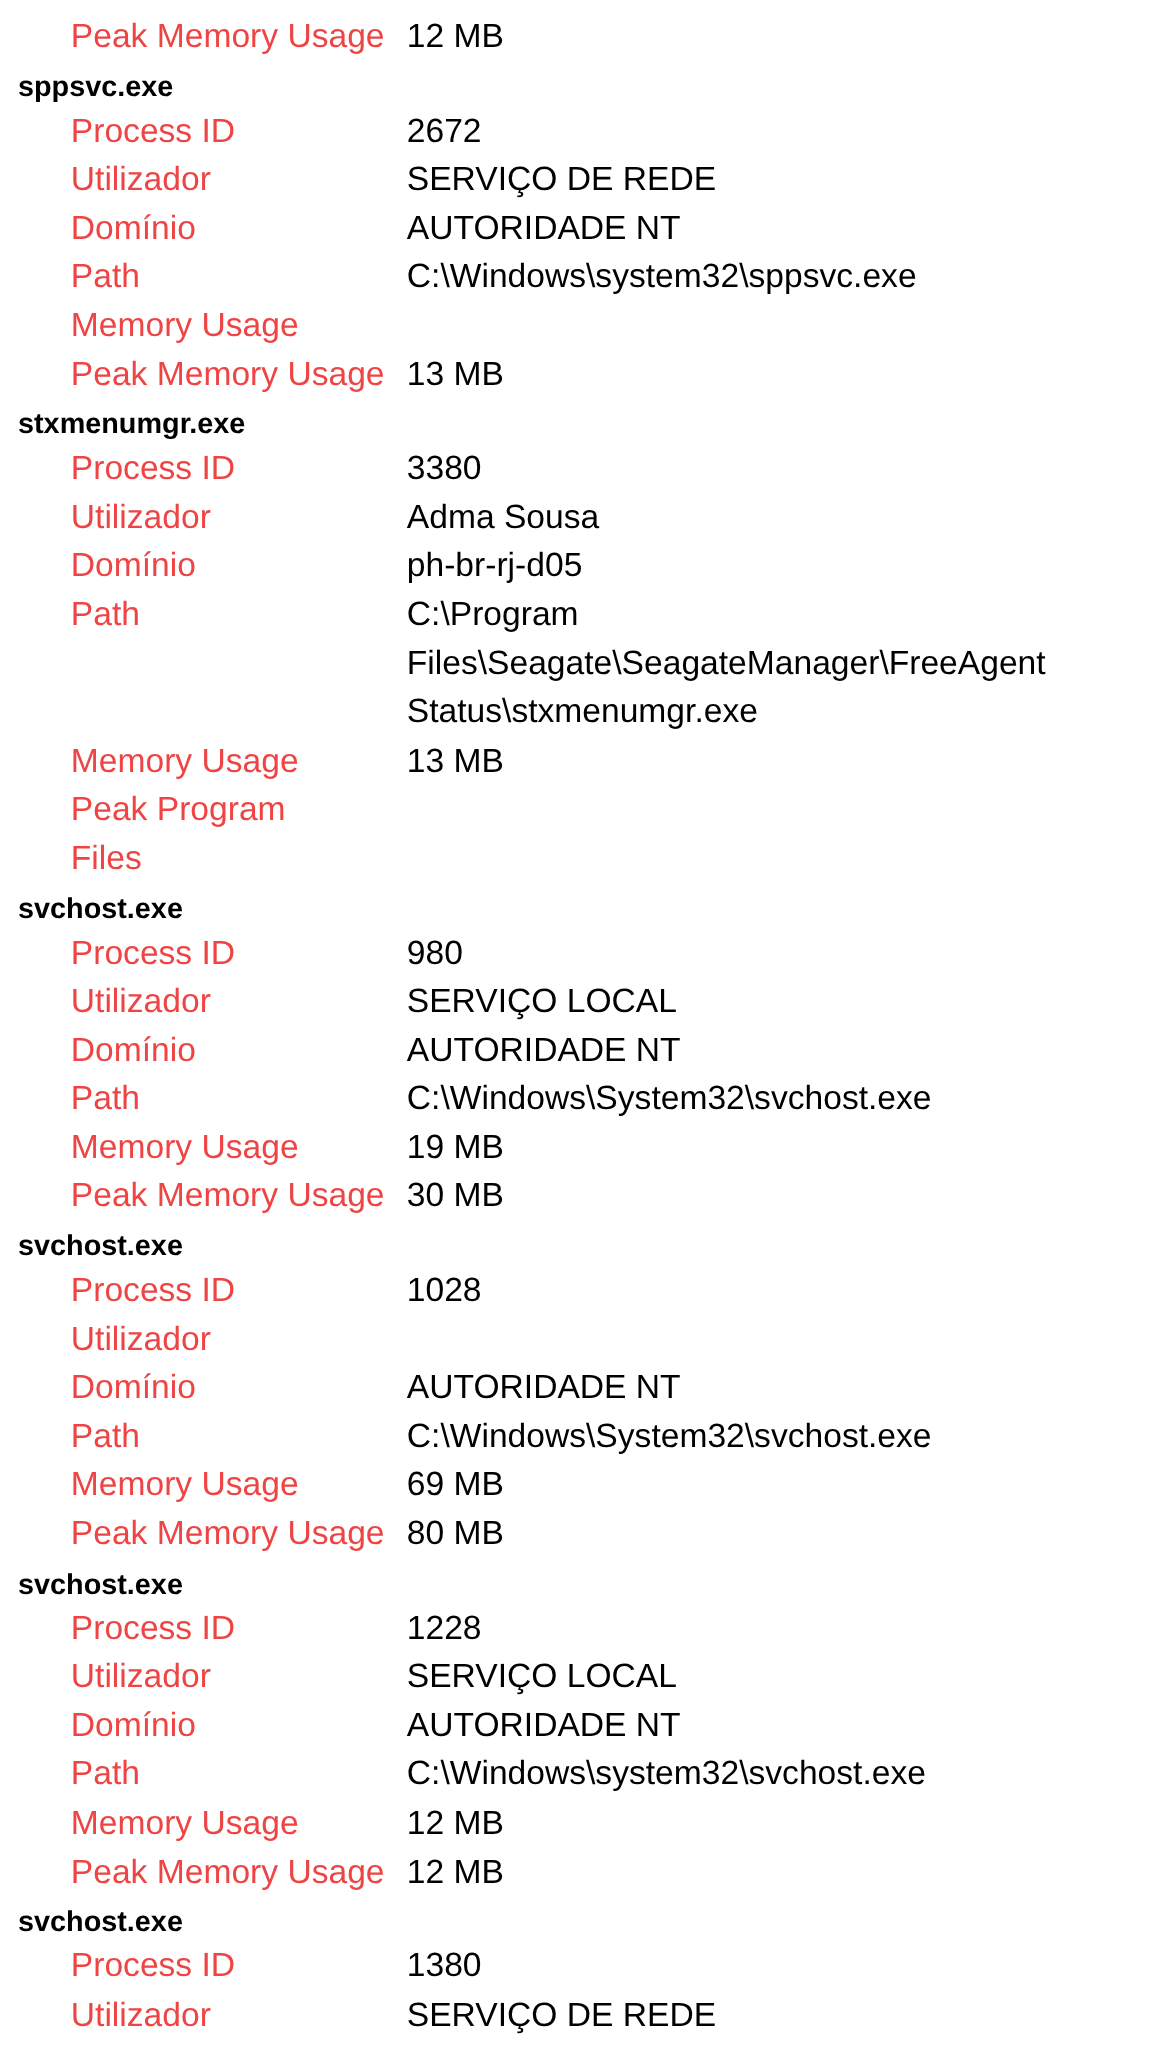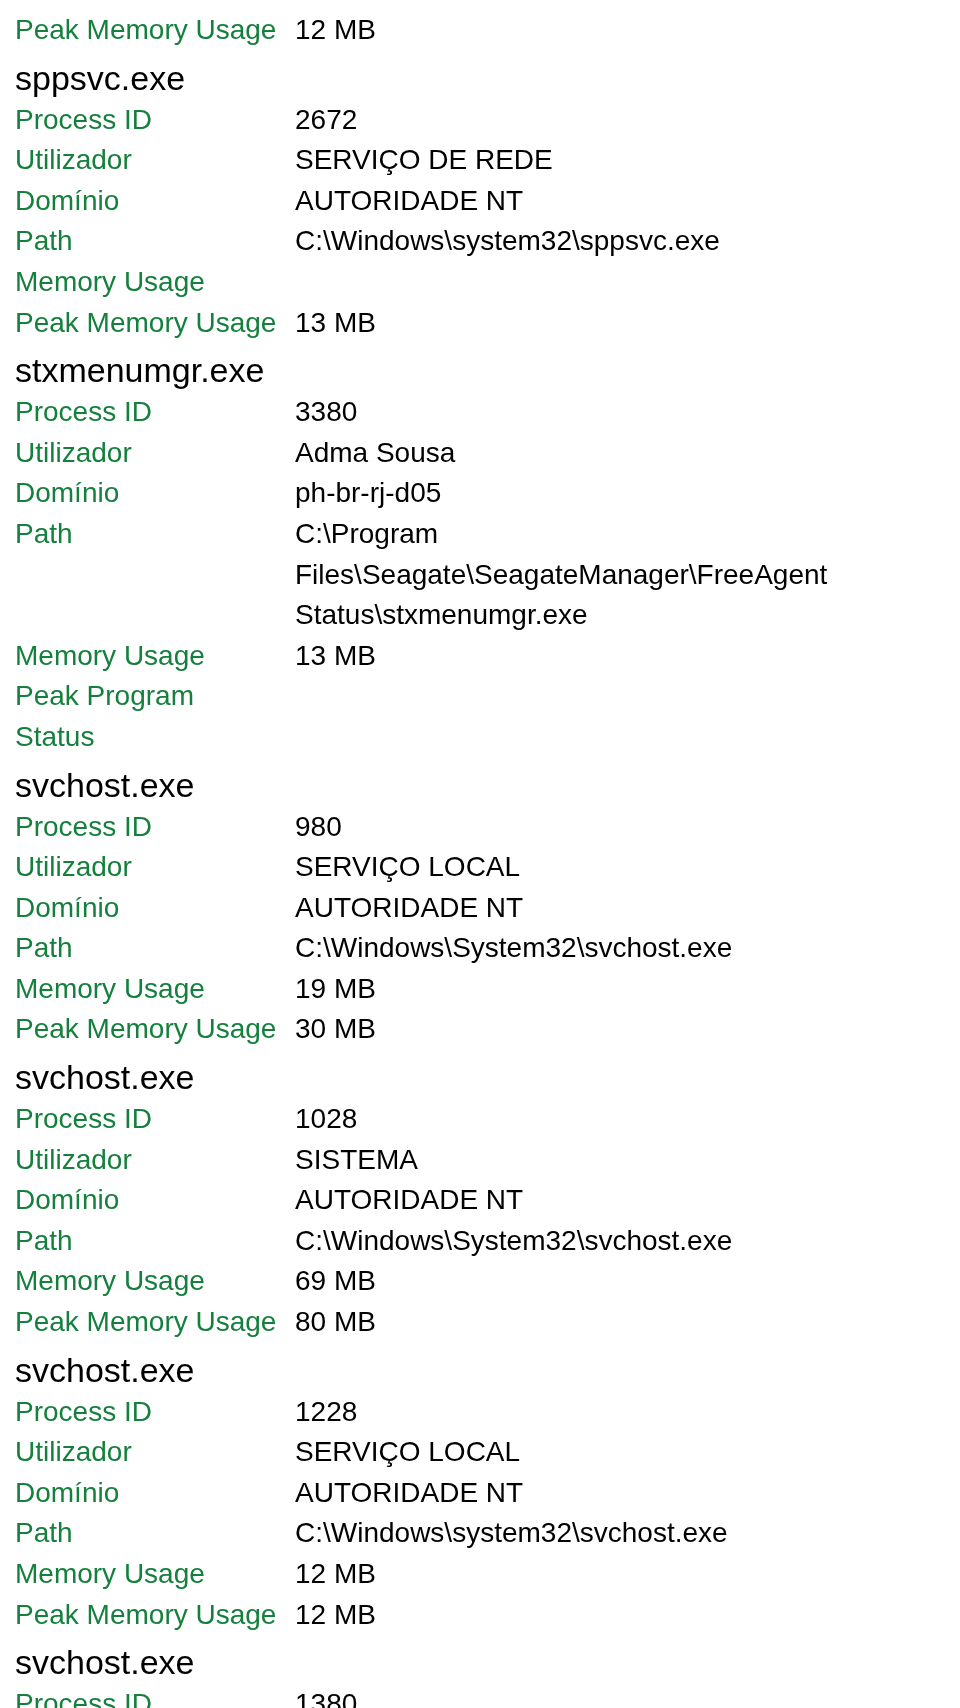--- a/index.html
+++ b/index.html
@@ -9,37 +9,38 @@
     }
     body {
       background: #ffffff;
       font-family: Arial, sans-serif;
       font-size: 28px;
       color: #000000;
       width: 960px;
       padding: 10px 15px;
     }
     .process-header {
-      font-weight: normal;
-      font-size: 34px;
+      font-weight: bold;
+      font-size: 24px;
       margin-top: 8px;
       margin-bottom: 2px;
     }
     .process-block {
       margin-bottom: 4px;
     }
     .field-row {
       display: flex;
       flex-direction: row;
       margin-bottom: 0px;
       line-height: 1.45;
     }
     .field-label {
       min-width: 280px;
-      color: #15803d;
+      color: #ef4444;
+      margin-left: 44px;
     }
     .field-value {
       color: #000000;
       flex: 1;
     }
     .peak-memory-top {
       margin-bottom: 6px;
     }
   </style>
 </head>
@@ -97,21 +98,21 @@
       </div>
       <div class="field-row">
         <span class="field-label">Memory Usage</span>
         <span class="field-value">13 MB</span>
       </div>
       <div class="field-row">
         <span class="field-label">Peak Program</span>
         <span class="field-value"></span>
       </div>
       <div class="field-row">
-        <span class="field-label">Status</span>
+        <span class="field-label">Files</span>
       </div>
     </div>
     <div class="process-block">
       <div class="process-header">svchost.exe</div>
       <div class="field-row">
         <span class="field-label">Process ID</span>
         <span class="field-value">980</span>
       </div>
       <div class="field-row">
         <span class="field-label">Utilizador</span>
@@ -135,21 +136,20 @@
       </div>
     </div>
     <div class="process-block">
       <div class="process-header">svchost.exe</div>
       <div class="field-row">
         <span class="field-label">Process ID</span>
         <span class="field-value">1028</span>
       </div>
       <div class="field-row">
         <span class="field-label">Utilizador</span>
-        <span class="field-value">SISTEMA</span>
       </div>
       <div class="field-row">
         <span class="field-label">Domínio</span>
         <span class="field-value">AUTORIDADE NT</span>
       </div>
       <div class="field-row">
         <span class="field-label">Path</span>
         <span class="field-value">C:\Windows\System32\svchost.exe</span>
       </div>
       <div class="field-row">

